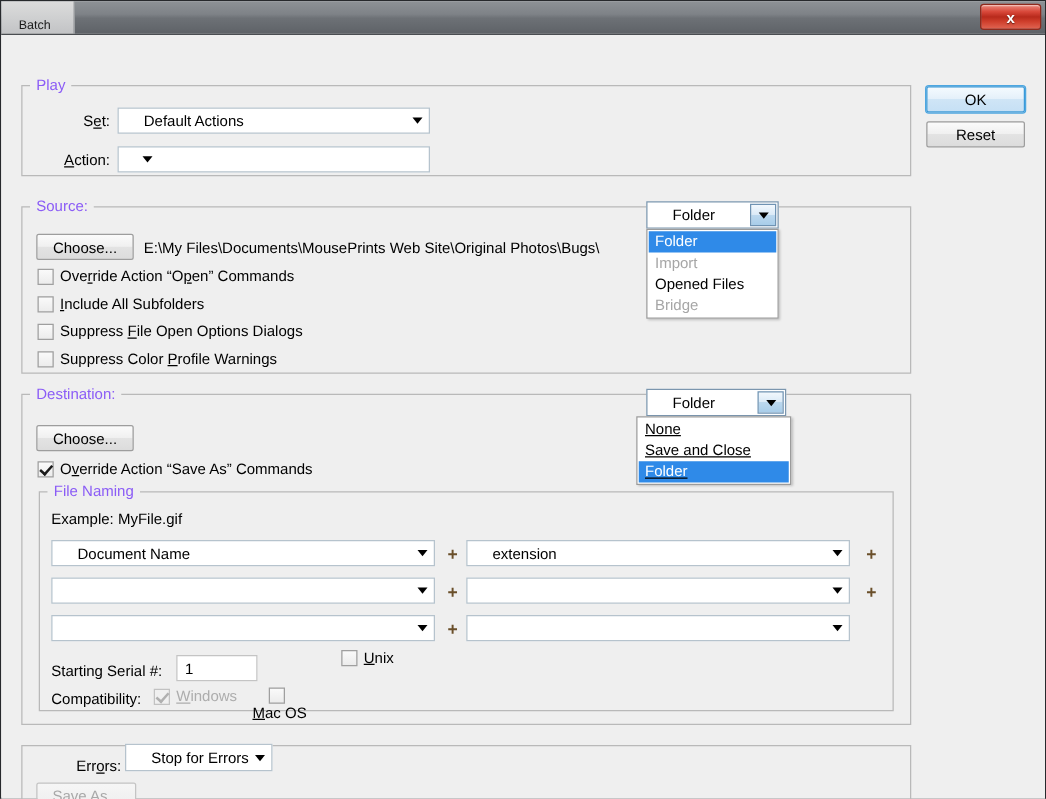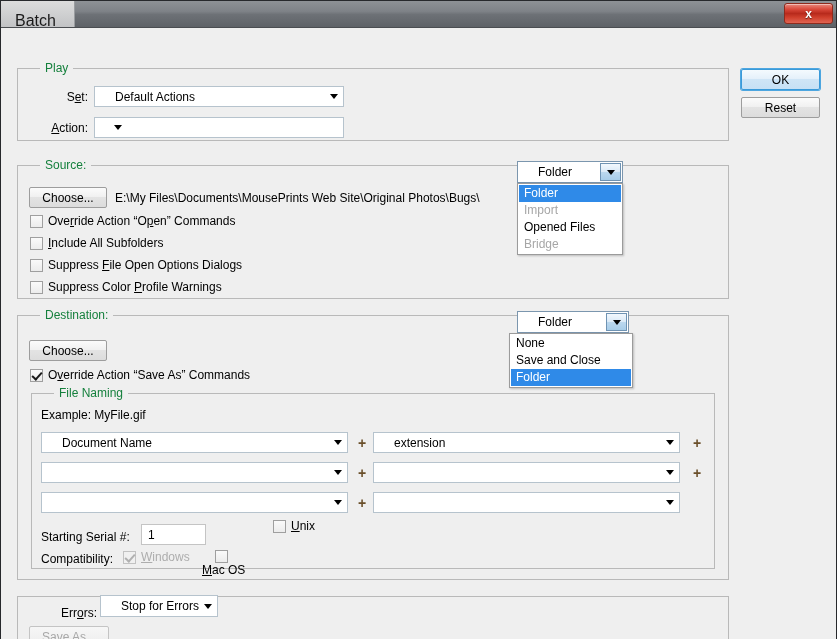--- a/index.html
+++ b/index.html
@@ -41,21 +41,21 @@
     left: 0; top: 0;
     height: 26px;
     padding: 0 18px 0 14px;
     display: flex;
     align-items: center;
     background: linear-gradient(to bottom, #dcdcdc 0%, #cfd0d1 50%, #c2c3c5 100%);
     border-right: 1px solid #9a9da0;
     border-bottom: 1px solid #c0c1c3;
   }
   .title-text {
-    font-size: 16px;
+    font-size: 10px;
     color: #1a1a1a;
     line-height: 26px;
     white-space: nowrap;
     margin-top: 13px;
   }
 
   .close-btn {
     position: absolute;
     right: 3px;
     top: 2px;
@@ -91,25 +91,25 @@
   
   .group {
     position: absolute;
     border: 1px solid #b9b9b9;
     background: transparent;
     box-sizing: border-box;
   }
   .group-title {
     position: absolute;
     top: -8px;
-    left: 22px;
+    left: 6px;
     padding: 0 5px;
     background: #efefef;
     font-size: 12px;
-    color: #15803d;
+    color: #8b5cf6;
     white-space: nowrap;
     text-align: center;
   }
 
   
   .lbl {
     position: absolute;
     font-size: 12px;
     color: #000;
     white-space: nowrap;
@@ -380,21 +380,21 @@
       <span class="cb-box checked"></span>
       <span class="cb-label">O<u class="mn">v</u>erride Action “Save As” Commands</span>
     </div>
 
     <div class="combo btn-style" style="left:516px; top:283px; width:112px; height:22px;">
       <span class="combo-text">Folder</span>
       <span class="arrow-btn">
           <i class="tri"></i>
         </span>
     </div>
-    <div class="dropdown-list" style="left:508px; top:305px; width:124px;">
+    <div class="dropdown-list" style="left:508px; top:305px; width:124px;text-decoration:underline;">
       <div class="dropdown-item">None</div>
       <div class="dropdown-item">Save and Close</div>
       <div class="dropdown-item selected">Folder</div>
     </div>
 
     <div class="group" style="left:30px; top:365px; width:684px; height:176px;">
       <span class="group-title">File Naming</span>
     </div>
 
     <div class="static" style="left:40px; top:380px;">Example: MyFile.gif</div>

